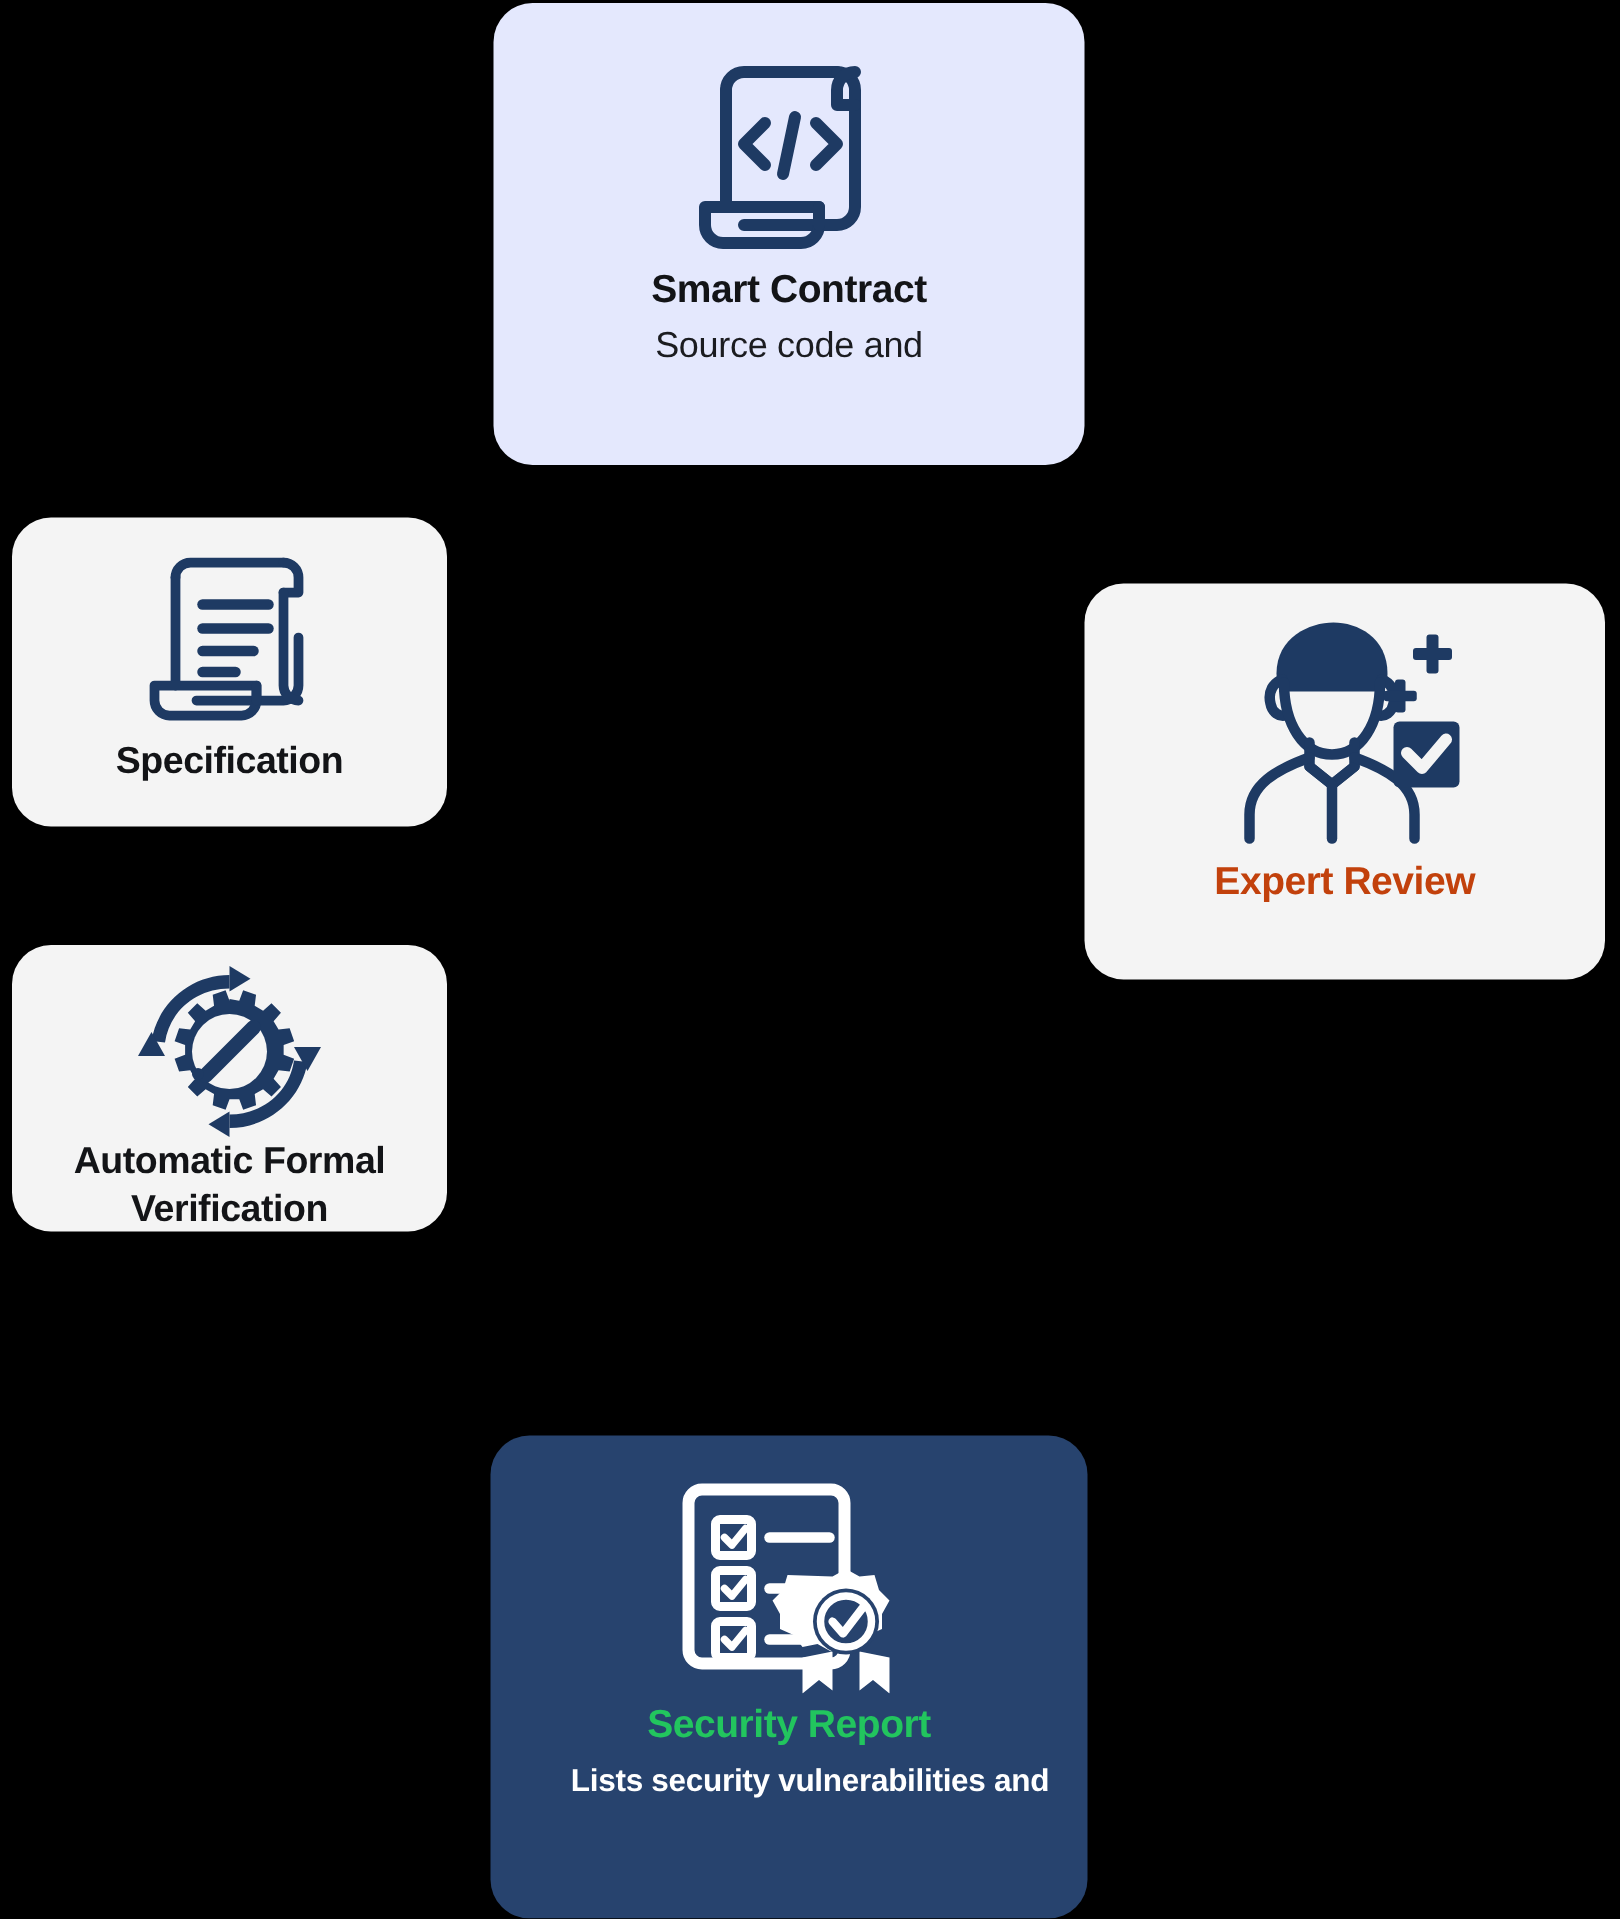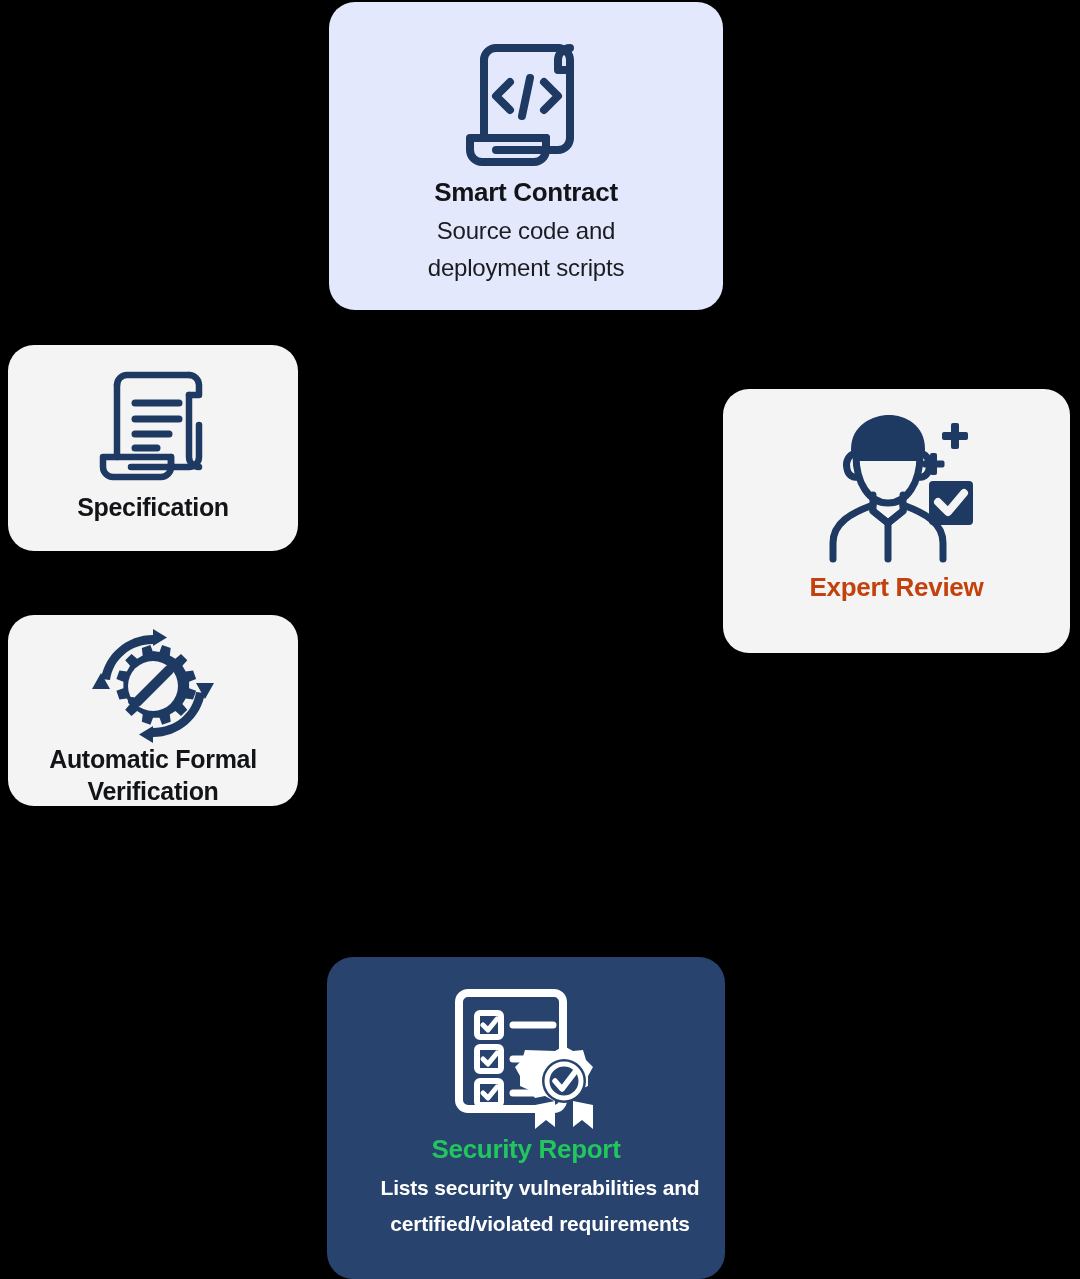--- a/index.html
+++ b/index.html
@@ -87,21 +87,21 @@
   }
   #card-specification .card-title {
     font-size: 25px;
     color: #131417;
     margin-top: 8px;
   }
 
   
   #card-afv {
     left: 8px;
-    top: 615px;
+    top: 630px;
     width: 290px;
     height: 191px;
     background: #f4f4f4;
     padding-top: 14px;
   }
   #card-afv .card-title {
     font-size: 25px;
     color: #131417;
     margin-top: 2px;
     line-height: 1.18;
@@ -166,21 +166,20 @@
         </g>
         <g fill="none" stroke="#1e3a63" stroke-width="8" stroke-linecap="round" stroke-linejoin="round">
           <polyline points="54,58 40,72 54,86"></polyline>
           <polyline points="88,58 102,72 88,86"></polyline>
           <line x1="74" y1="54" x2="66" y2="92"></line>
         </g>
       </svg>
     </div>
     <div class="card-title">Smart Contract</div>
     <div class="card-sub">Source code and</div>
-    <div class="card-sub">deployment scripts</div>
   </div>
 
   <div class="card" id="card-specification">
     <div class="icon-wrap">
       <svg width="124" height="122" viewBox="0 0 124 122">
         <g fill="none" stroke="#1e3a63" stroke-width="6.5" stroke-linecap="round" stroke-linejoin="round">
           <path d="M26 22 a10 10 0 0 1 10 -10 h62"></path>
           <path d="M26 22 v72"></path>
           <path d="M98 12 a10 10 0 0 1 10 10 v10 h-10"></path>
           <path d="M108 62 v32 a10 10 0 0 1 -10 10 h-58"></path>
@@ -278,16 +277,15 @@
         <path d="M122 114 L122 140 L131 133 L142 142 L142 118 Z" fill="#ffffff"></path>
 
         <path d="M113 64 l9 -5 9 5 10 -1 3 10 7 7 -5 9 0 10 -9 4 -6 8 -10 -2 -9 5 -9 -5 -10 2 -6 -8 -9 -4 0 -10 -5 -9 7 -7 3 -10 Z" transform="translate(-9,0)" fill="#ffffff"></path>
         <circle cx="113" cy="94" r="22" fill="#27436e"></circle>
         <circle cx="113" cy="94" r="17" fill="none" stroke="#ffffff" stroke-width="5"></circle>
         <polyline points="104,94 111,102 124,85" fill="none" stroke="#ffffff" stroke-width="5.5" stroke-linecap="round" stroke-linejoin="round"></polyline>
       </svg>
     </div>
     <div class="card-title">Security Report</div>
     <div class="card-sub">Lists security vulnerabilities and</div>
-    <div class="card-sub">certified/violated requirements</div>
   </div>
 
 </div>
 
 </body></html>

